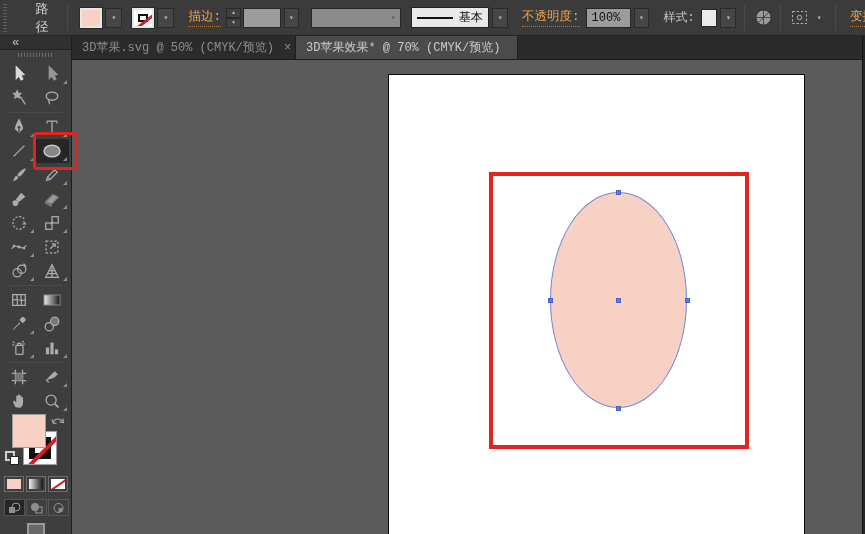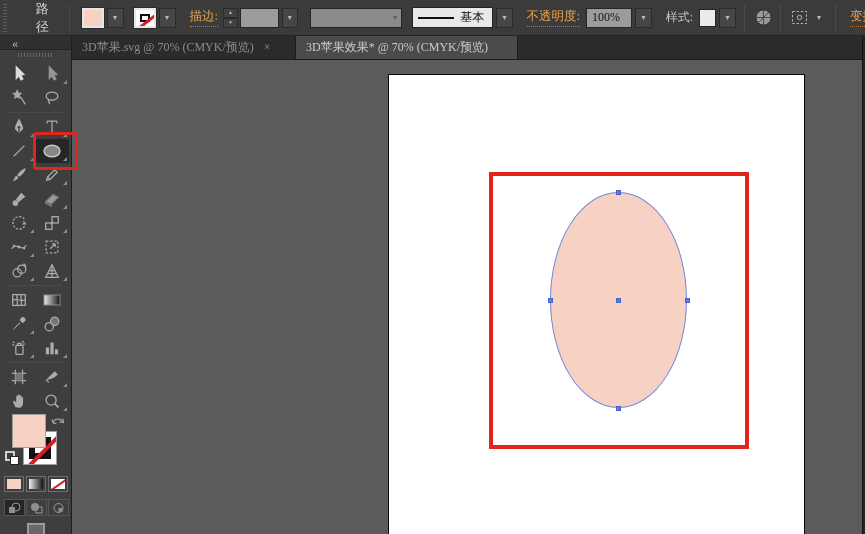--- a/index.html
+++ b/index.html
@@ -1,19 +1,19 @@
 <!DOCTYPE html>
 <html style="--annotation-red: #E2251B; --fill-pink: #F6D1C4; --selection-blue: #7384DB; --anchor-blue: #5F79E3; --accent-orange: #ECA44E;"><head>
 <meta charset="utf-8">
 <style>
   * { margin:0; padding:0; box-sizing:border-box; }
   html,body { background:#222; }
   .app {
     position:relative; width:865px; height:534px; overflow:hidden;
-    background:#3B3B3B; font-family:Liberation Serif, serif;
+    background:#3B3B3B; font-family:Liberation Mono, monospace;
     font-size:12px; color:#C8C8C8; user-select:none;
   }
   
   .control-bar {
     position:absolute; left:0; top:0; width:865px; height:36px;
     background:#3B3B3B; border-bottom:1px solid #242424;
     display:flex; align-items:center; overflow:hidden; z-index:30;
   }
   .bar-grip {
     width:8px; height:28px; margin-left:2px;
@@ -500,21 +500,21 @@
           </svg>
       </div>
     </div>
     <div class="screen-mode"></div>
   </div>
 
   <div class="tool-highlight"></div>
 
   <div class="tab-bar">
     <div class="tab tab-1">
-      <span>3D苹果.svg @ 70% (CMYK/预览)</span>
+      <span>3D苹果.svg @ 50% (CMYK/预览)</span>
       <span class="close">×</span>
     </div>
     <div class="tab tab-2 active">
       <span>3D苹果效果* @ 70% (CMYK/预览)</span>
       <span class="close">×</span>
     </div>
   </div>
 
   <div class="canvas-area">
     <div class="artboard"></div>

